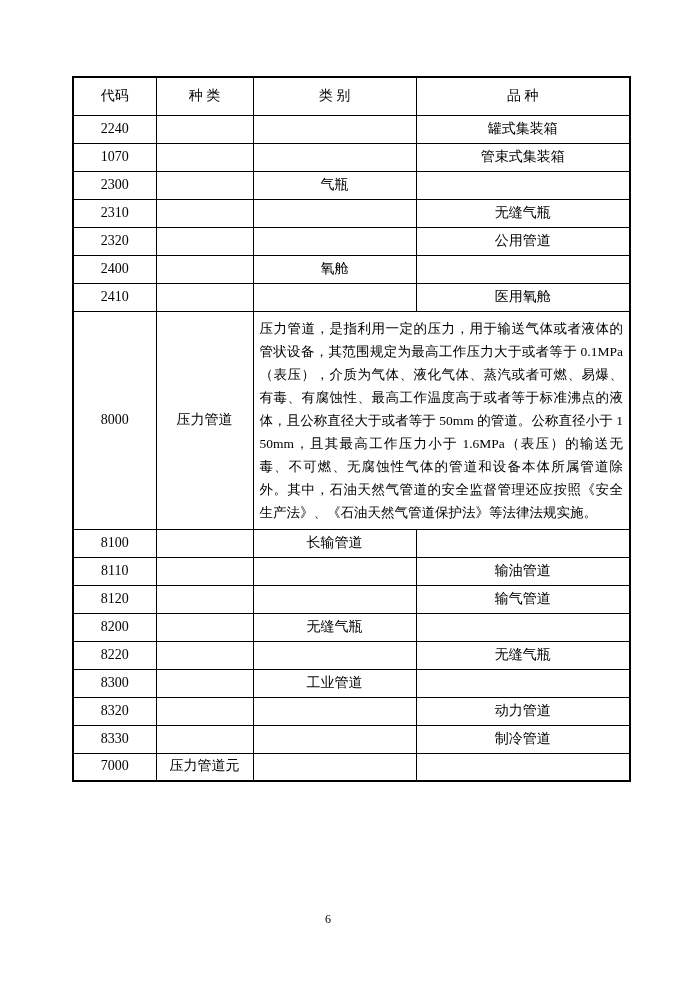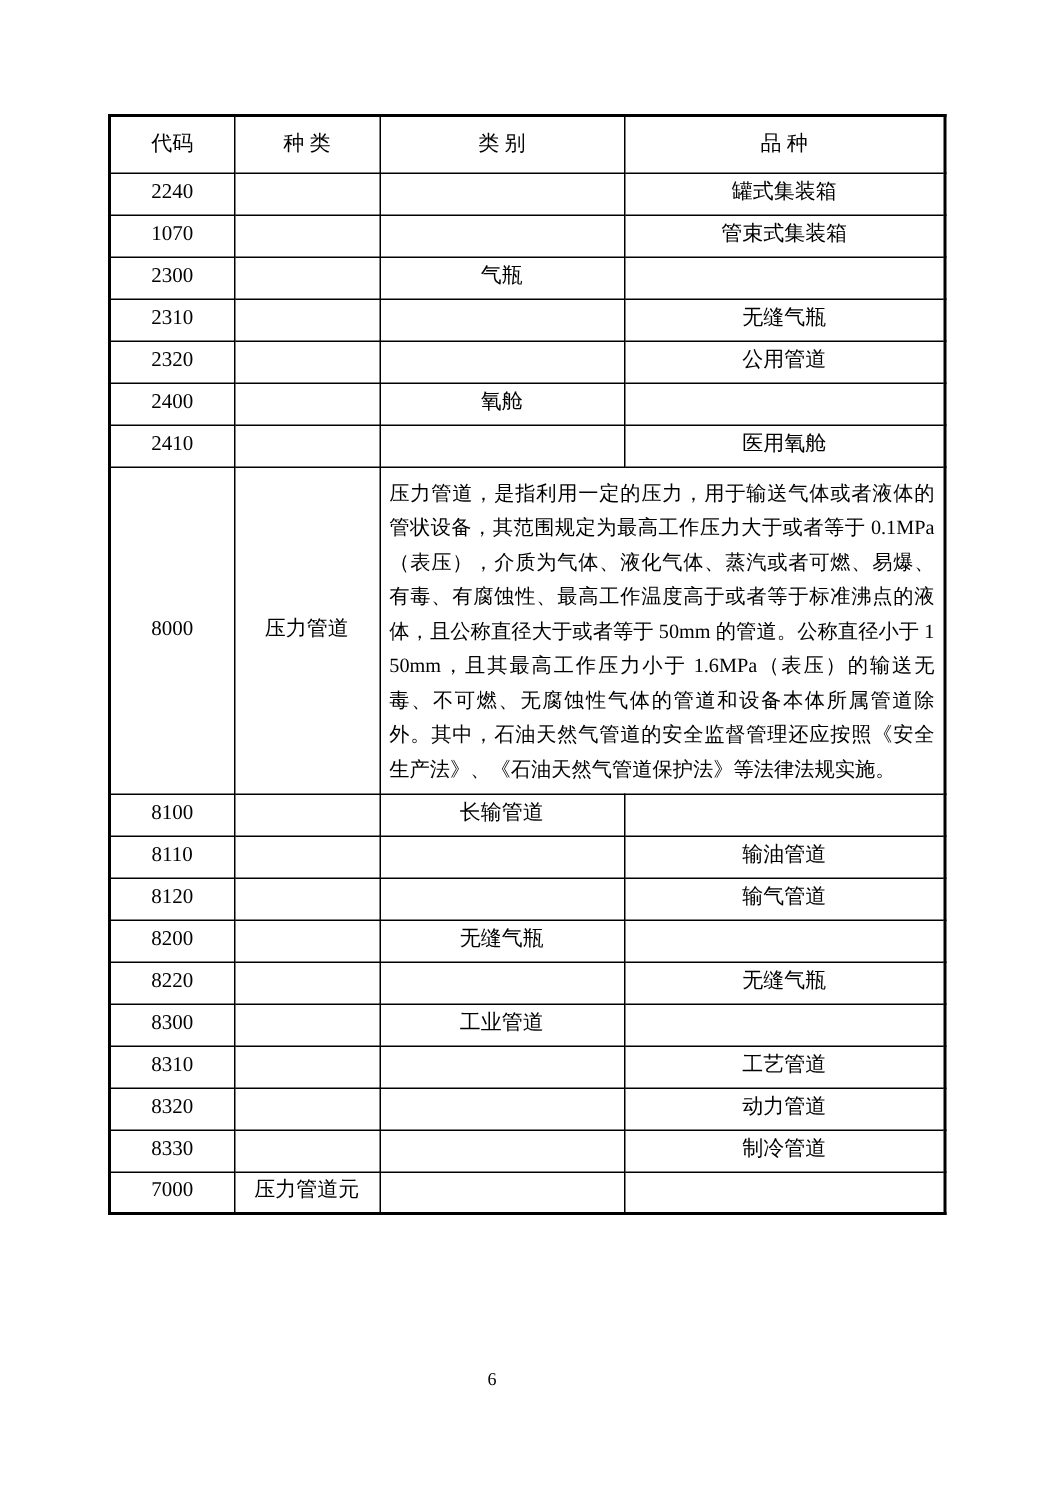--- a/index.html
+++ b/index.html
@@ -163,26 +163,20 @@
           <td class="center"></td>
           <td class="center">无缝气瓶</td>
         </tr>
         <tr>
           <td class="center">8300</td>
           <td class="center"></td>
           <td class="center">工业管道</td>
           <td class="center"></td>
         </tr>
         <tr>
-          <td class="center">8310</td>
-          <td class="center"></td>
-          <td class="center"></td>
-          <td class="center">工艺管道</td>
-        </tr>
-        <tr>
           <td class="center">8320</td>
           <td class="center"></td>
           <td class="center"></td>
           <td class="center">动力管道</td>
         </tr>
         <tr>
           <td class="center">8330</td>
           <td class="center"></td>
           <td class="center"></td>
           <td class="center">制冷管道</td>

